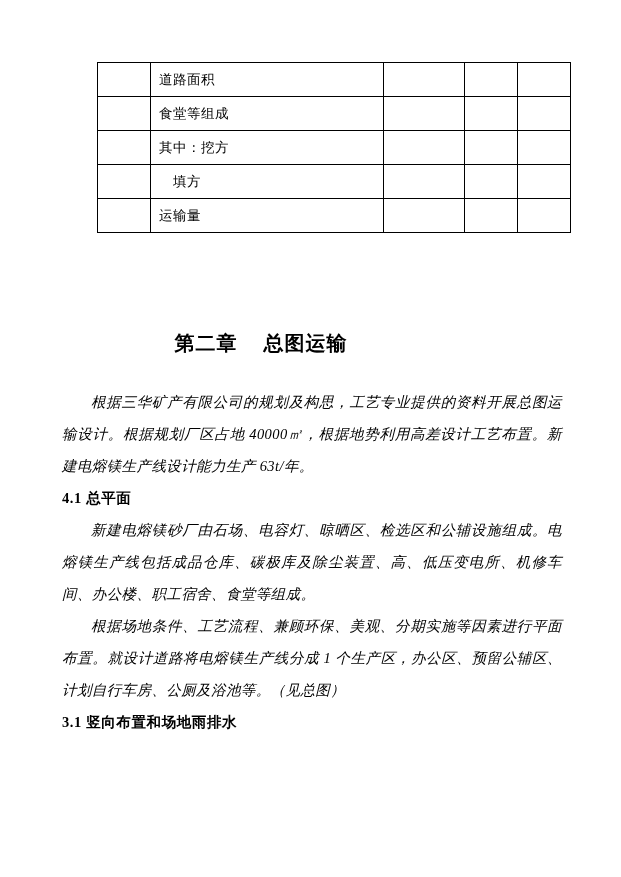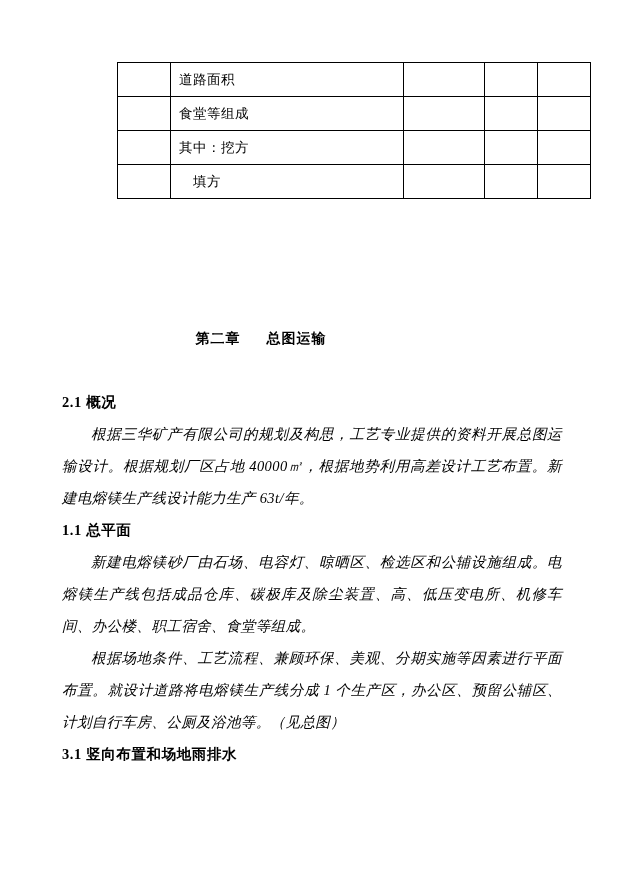--- a/index.html
+++ b/index.html
@@ -27,21 +27,20 @@
   .table-wrap {
     position: absolute;
     left: 97px;
     top: 62px;
     width: 428px;
   }
   table.data-table {
     border-collapse: collapse;
     width: 428px;
     table-layout: fixed;
-    margin-left: 20px;
   }
   table.data-table td {
     border: 1px solid #000000;
     height: 33px;
     padding: 0 0 0 8px;
     font-size: 13.5px;
     font-family: "Liberation Serif", "DejaVu Serif", serif;
     vertical-align: middle;
     letter-spacing: 0.5px;
   }
@@ -52,21 +51,21 @@
   td.col-c { width: 44px; }
   .indent-1 { padding-left: 22px !important; }
 
   
   .chapter-title {
     position: absolute;
     left: 0;
     top: 330px;
     width: 522px;
     text-align: center;
-    font-size: 14px;
+    font-size: 20px;
     font-weight: bold;
     letter-spacing: 1px;
     font-family: "Liberation Serif", "DejaVu Serif", serif;
   }
   .chapter-title .gap { display: inline-block; width: 26px; }
 
   .body-block {
     position: absolute;
     left: 62px;
     top: 386px;
@@ -119,33 +118,39 @@
           <td class="col-b"></td>
           <td class="col-c"></td>
         </tr>
         <tr>
           <td class="col-num"></td>
           <td class="col-label indent-1">填方</td>
           <td class="col-a"></td>
           <td class="col-b"></td>
           <td class="col-c"></td>
         </tr>
+        <tr>
+          <td class="col-num"></td>
+          <td class="col-label">运输量</td>
+          <td class="col-a"></td>
+          <td class="col-b"></td>
+          <td class="col-c"></td>
+        </tr>
       </tbody>
     </table>
   </div>
 
   <div class="chapter-title">
     <span>第二章</span><span class="gap"></span><span>总图运输</span>
   </div>
 
   <div class="body-block">
 
-    <p class="sec-head">2.1 概况</p>
     <p class="para">根据三华矿产有限公司的规划及构思，工艺专业提供的资料开展总图运输设计。根据规划厂区占地 40000㎡，根据地势利用高差设计工艺布置。新建电熔镁生产线设计能力生产 63t/年。</p>
 
-    <p class="sec-head">1.1 总平面</p>
+    <p class="sec-head">4.1 总平面</p>
     <p class="para">新建电熔镁砂厂由石场、电容灯、晾晒区、检选区和公辅设施组成。电熔镁生产线包括成品仓库、碳极库及除尘装置、高、低压变电所、机修车间、办公楼、职工宿舍、食堂等组成。</p>
     <p class="para">根据场地条件、工艺流程、兼顾环保、美观、分期实施等因素进行平面布置。就设计道路将电熔镁生产线分成 1 个生产区，办公区、预留公辅区、计划自行车房、公厕及浴池等。（见总图）</p>
 
     <p class="sec-head">3.1 竖向布置和场地雨排水</p>
   </div>
 
 </div>
 
 </body></html>

